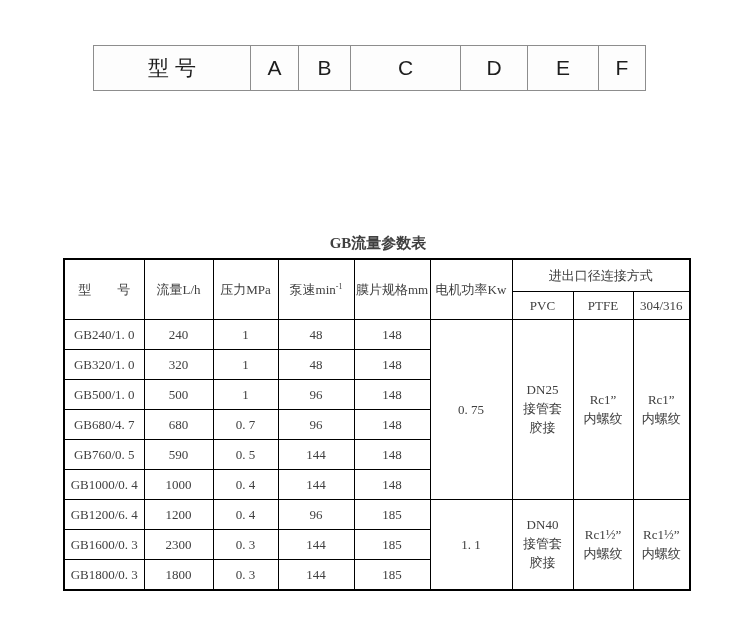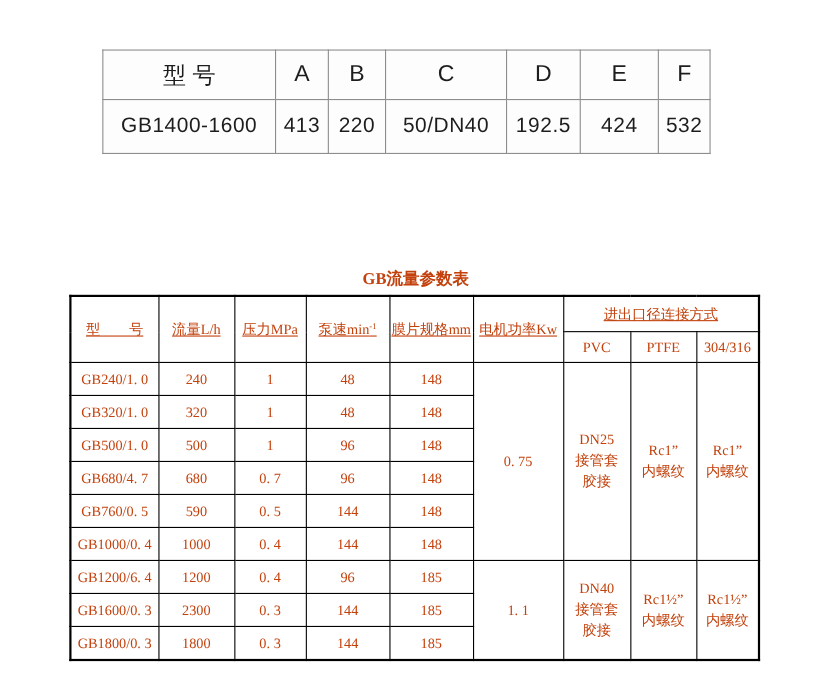--- a/index.html
+++ b/index.html
@@ -16,34 +16,34 @@
   .spec-table th, .spec-table td {
     border:1px solid #8d8d8d; background:#fdfdfd;
     text-align:center; vertical-align:middle; font-weight:normal; padding:0;
     overflow:hidden;
   }
   .spec-table th { height:44px; font-size:21px; }
   .spec-table td { height:48px; font-size:19px; letter-spacing:0.5px; }
 
   
   .flow-wrap {
-    position:absolute; left:63px; top:244px; width:630px;
-    font-family:"Liberation Serif", serif; color:#c2410c;
+    position:absolute; left:63px; top:234px; width:630px;
+    font-family:"Liberation Serif", serif; color:#404040;
   }
   .flow-title {
     text-align:center; font-size:15px; font-weight:bold; margin:0 0 5px 0;
   }
   .flow-table {
     border-collapse:collapse; table-layout:fixed; border:2px solid #000;
   }
   .flow-table th, .flow-table td {
     border:1px solid #000; text-align:center; vertical-align:middle;
     font-weight:normal; font-size:13px; padding:0; overflow:hidden;
   }
-  .flow-table .h1 th { height:31px;text-decoration:underline; }
+  .flow-table .h1 th { height:31px; }
   .flow-table .h2 th { height:27px; }
   .flow-table tbody td { height:29px;text-align:center; }
   .pre { white-space:pre-line; line-height:1.45; }
   .sup { font-size:8px; vertical-align:super; }
 </style>
 </head>
 <body>
 
 <table class="spec-table">
   <colgroup>
@@ -60,29 +60,20 @@
       <th>型 号</th>
       <th>A</th>
       <th>B</th>
       <th>C</th>
       <th>D</th>
       <th>E</th>
       <th>F</th>
     </tr>
   </thead>
   <tbody>
-    <tr>
-      <td>GB1400-1600</td>
-      <td>413</td>
-      <td>220</td>
-      <td>50/DN40</td>
-      <td>192.5</td>
-      <td>424</td>
-      <td>532</td>
-    </tr>
   </tbody>
 </table>
 
 <div class="flow-wrap">
   <div class="flow-title">GB流量参数表</div>
 
   <table class="flow-table">
     <colgroup>
       <col style="width:80px">
         <col style="width:69px">

